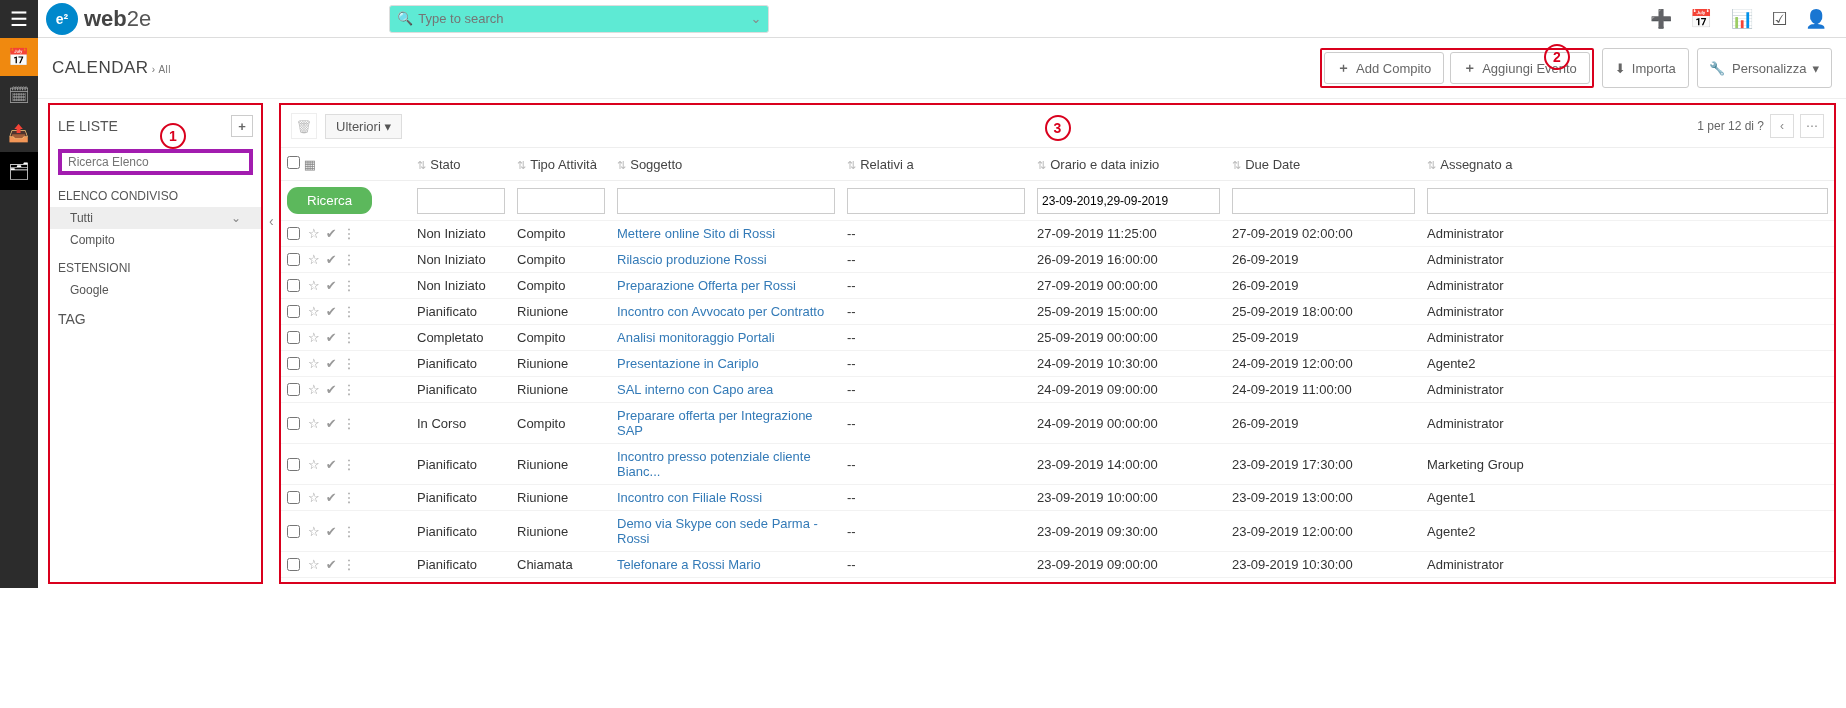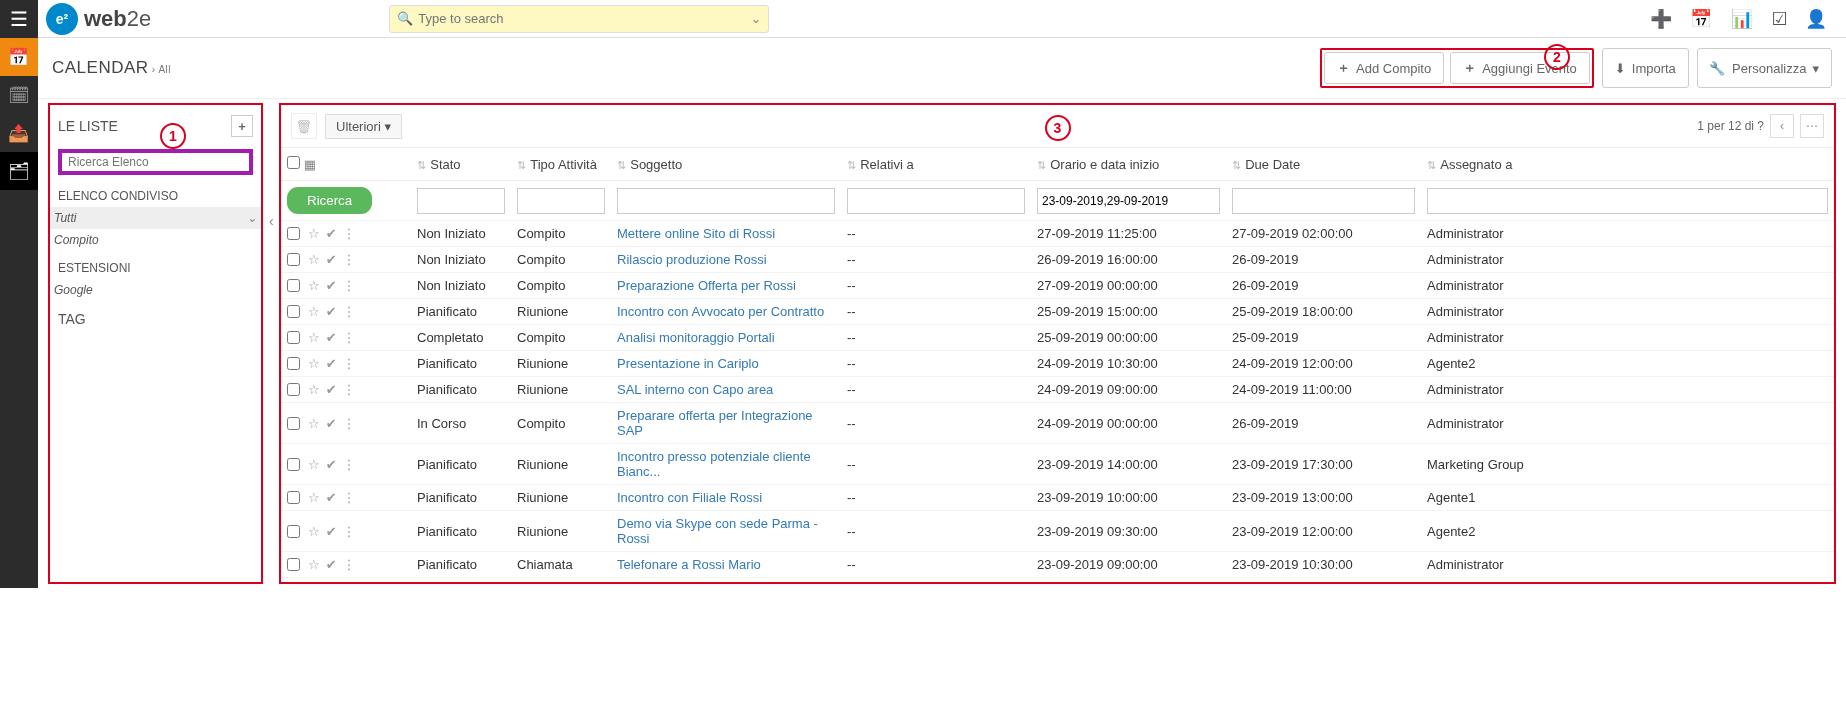--- a/index.html
+++ b/index.html
@@ -4,21 +4,21 @@
 <style>
 * { box-sizing: border-box; margin: 0; padding: 0; }
 body { font-family: Arial, Helvetica, sans-serif; font-size: 13px; color: #333; background: #fff; width: 1846px; }
 .topbar { display: flex; align-items: center; height: 38px; border-bottom: 1px solid #ddd; }
 .hamburger { width: 38px; height: 38px; background: #2c2c2c; color: #fff; display: flex; align-items: center; justify-content: center; font-size: 20px; cursor: pointer; }
 .logo { display: flex; align-items: center; padding: 0 8px; }
 .logo-circle { width: 32px; height: 32px; border-radius: 50%; background: #0088cc; color:#fff; display:flex; align-items:center; justify-content:center; font-weight:bold; font-size:14px; }
 .logo-text { margin-left: 6px; font-size: 22px; font-weight: 300; color: #555; }
 .logo-text b { font-weight: bold; color: #444; }
 .search-wrap { margin-left: 230px; width: 380px; position: relative; }
-.search-wrap input { width: 100%; height: 28px; border: 1px solid #ddd; background: #fef9c3; border-radius: 3px; padding: 0 28px 0 28px; font-size: 13px; color:#777; }
+.search-wrap input { width: 100%; height: 28px; border: 1px solid #ddd; background: #5eead4; border-radius: 3px; padding: 0 28px 0 28px; font-size: 13px; color:#777; }
 .search-wrap .sicon { position: absolute; left: 8px; top: 6px; color: #888; }
 .search-wrap .dd { position: absolute; right: 8px; top: 6px; color: #888; }
 .top-icons { margin-left: auto; display: flex; gap: 18px; padding-right: 18px; color:#555; font-size:18px; }
 .top-icons span { cursor:pointer; }
 
 .layout { display: flex; }
 .iconbar { width: 38px; background: #2c2c2c; color: #aaa; }
 .iconbar div { height: 38px; display: flex; align-items: center; justify-content: center; font-size: 17px; cursor: pointer; }
 .iconbar div.active { background: #f0890f; color: #fff; }
 .iconbar div.sel2 { background:#000; color:#fff; }
@@ -31,21 +31,21 @@
 .btn { border: 1px solid #ccc; background: #fff; color: #666; padding: 6px 12px; border-radius: 3px; font-size: 13px; cursor: pointer; display:flex; align-items:center; gap:6px; }
 .redbox2 { border: 2px solid #d9001d; padding:2px; border-radius:2px; }
 
 .body2 { display:flex; }
 .sidebar { width: 215px; border: 2px solid #d9001d; margin: 4px 0 4px 10px; padding: 6px 0 20px 0; position:relative; }
 .sidebar .sh { display:flex; align-items:center; padding: 4px 8px 8px 8px; }
 .sidebar .sh .ti { font-size: 14px; color:#555; }
 .sidebar .sh .plus { margin-left:auto; width:22px; height:22px; border:1px solid #ccc; display:flex; align-items:center; justify-content:center; cursor:pointer; font-weight:bold; color:#666; }
 .sidebar input { width: calc(100% - 16px); margin: 4px 8px; height:26px; border:4px solid #a21caf; padding:0 6px; font-size:12px; color:#888; }
 .sidebar .sec { padding: 10px 8px 4px 8px; font-size:12px; color:#555; font-weight:normal; }
-.sidebar .item { padding: 4px 4px; font-size:12px; color:#555; cursor:pointer; display:flex; align-items:center;font-style:italic; }
+.sidebar .item { padding: 4px 20px; font-size:12px; color:#555; cursor:pointer; display:flex; align-items:center; }
 .sidebar .item.sel { background:#eee; }
 .sidebar .chev { margin-left:auto; color:#888; }
 .ann1 { position:absolute; top:18px; left:110px; width:26px; height:26px; border:2px solid #d9001d; border-radius:50%; color:#d9001d; font-weight:bold; display:flex; align-items:center; justify-content:center; font-size:14px; }
 .ann2 { position:absolute; width:26px; height:26px; border:2px solid #d9001d; border-radius:50%; color:#d9001d; font-weight:bold; display:flex; align-items:center; justify-content:center; font-size:14px; }
 
 .content { flex:1; border:2px solid #d9001d; margin:4px 10px 4px 16px; position:relative; padding-bottom:4px; }
 .content .tbar { display:flex; align-items:center; padding:8px 10px; }
 .trash { width:26px; height:26px; border:1px solid #eee; display:flex; align-items:center; justify-content:center; color:#bbb; margin-right:8px; }
 .ult { border:1px solid #ddd; background:#f7f7f7; padding:4px 10px; font-size:13px; color:#555; cursor:pointer; }
 .pager { margin-left:auto; display:flex; align-items:center; gap:6px; font-size:12px; color:#666; }

